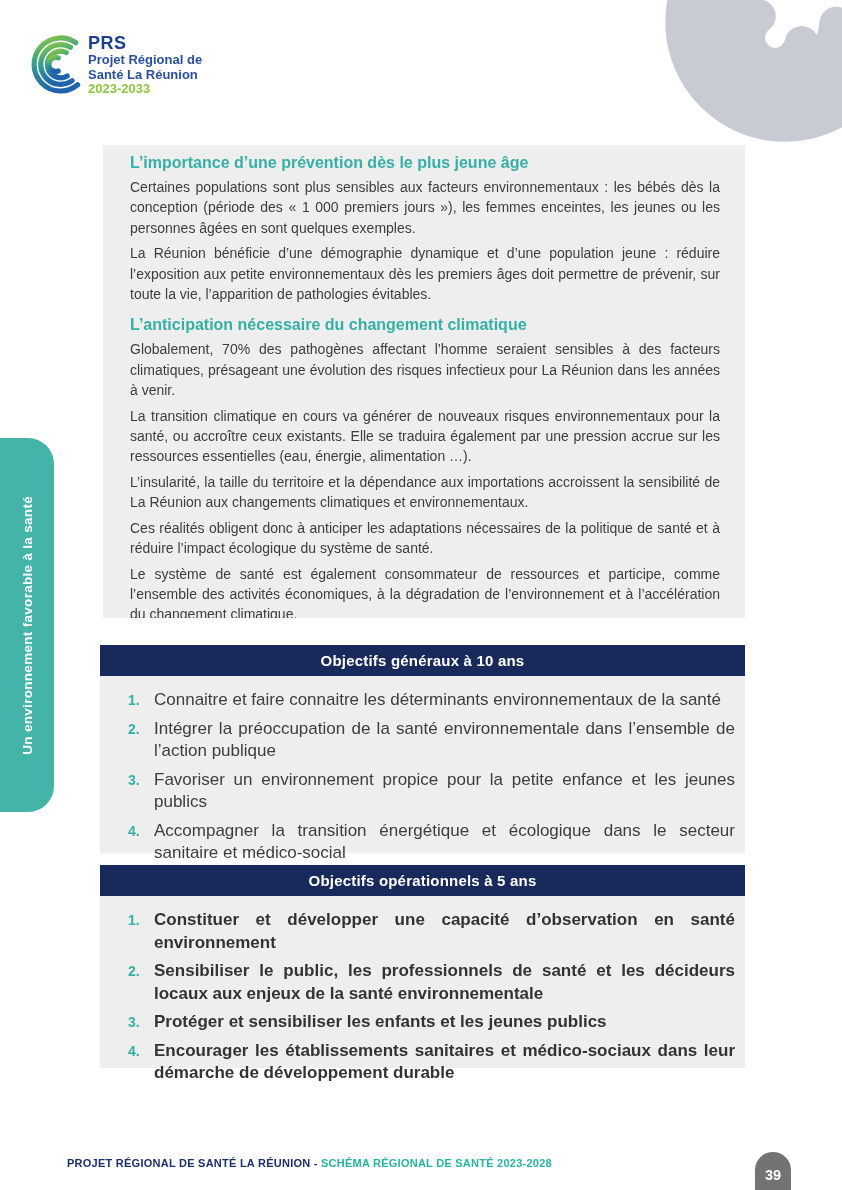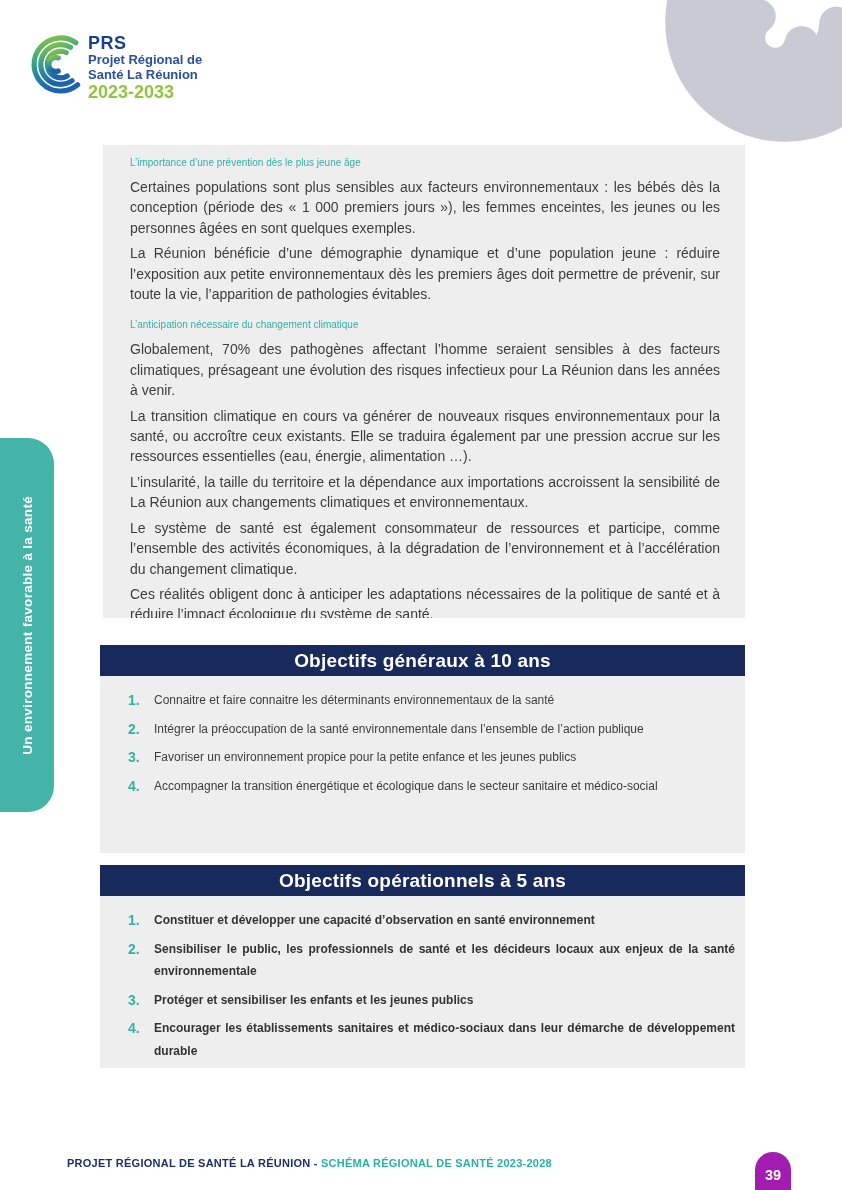--- a/index.html
+++ b/index.html
@@ -6,73 +6,73 @@
   .page{
     position:relative;width:842px;height:1190px;background:#ffffff;overflow:hidden;
     font-family:"Liberation Sans","DejaVu Sans",sans-serif;
   }
   
   .logo{position:absolute;left:26px;top:23px;display:flex;align-items:flex-start;}
   .logo-mark{width:56px;height:80px;margin-right:6px;}
   .logo-text{padding-top:10px;line-height:1.12;}
   .logo-acronym{font-size:18px;font-weight:bold;color:#1c3e91;letter-spacing:.5px;}
   .logo-line{font-size:13px;font-weight:bold;color:#2a4f9e;}
-  .logo-years{font-size:18px;font-weight:bold;color:#8dc63f;}
+  .logo-years{font-size:13px;font-weight:bold;color:#8dc63f;}
   
   .deco{position:absolute;right:0;top:0;width:242px;height:178px;}
   
   .side-tab{
     position:absolute;left:0;top:438px;width:54px;height:374px;
     background:#44b3a8;border-radius:0 26px 26px 0;
     display:flex;align-items:center;justify-content:center;
   }
   .side-tab span{
     writing-mode:vertical-rl;transform:rotate(180deg);
     color:#ffffff;font-size:13.5px;font-weight:600;letter-spacing:.3px;white-space:nowrap;
   }
   
   .content{position:absolute;left:100px;top:145px;width:645px;height:935px;}
   .block-gray{background:#eeeeee;box-sizing:border-box;}
   .intro{
     position:absolute;left:3px;top:0;width:642px;height:473px;
     padding:8px 9px 0 27px;overflow:hidden;
   }
   .intro h3{
-    margin:0 0 5px 0;font-size:10px;font-weight:normal;color:#35b0a6;line-height:19px;
+    margin:0 0 5px 0;font-size:16px;font-weight:bold;color:#35b0a6;line-height:19px;
   }
   .intro h3.h-second{margin-top:11px;}
   .intro p{
     margin:0 16px 5px 0;font-size:14px;line-height:20.4px;color:#3d3d3d;
     text-align:justify;
   }
   .banner{
     position:absolute;left:0;width:645px;height:31px;background:#182a5c;
     display:flex;align-items:center;justify-content:center;
   }
-  .banner span{color:#ffffff;font-size:19px;font-weight:bold;letter-spacing:.2px;}
+  .banner span{color:#ffffff;font-size:15px;font-weight:bold;letter-spacing:.2px;}
   .banner-1{top:500px;}
   .banner-2{top:720px;text-align:right;}
   .obj-list{position:absolute;left:0;width:645px;padding:13px 10px 0 28px;}
   .obj-list-1{top:531px;height:177px;}
   .obj-list-2{top:751px;height:172px;}
   .obj-item{display:flex;margin-bottom:6px;}
   .obj-item .num{
     flex:0 0 26px;color:#35b0a6;font-size:14px;font-weight:bold;line-height:22.5px;
   }
   .obj-item .txt{
-    flex:1;color:#3d3d3d;font-size:12px;line-height:22.5px;text-align:justify;
+    flex:1;color:#3d3d3d;font-size:17px;line-height:22.5px;text-align:justify;
   }
   .obj-list-2 .obj-item .txt{font-weight:bold;color:#333333;}
   
   .footer-line{position:absolute;left:67px;top:1157px;font-size:11px;font-weight:bold;letter-spacing:.25px;}
   .footer-navy{color:#1b2f6e;}
   .footer-teal{color:#26b3a4;}
   .page-badge{
     position:absolute;left:755px;top:1152px;width:36px;height:38px;
-    background:#a21caf;border-radius:18px 18px 0 0;
+    background:#737373;border-radius:18px 18px 0 0;
     display:flex;align-items:flex-end;justify-content:center;
   }
   .page-badge span{color:#ffffff;font-size:14.5px;font-weight:bold;padding-bottom:7px;}
 </style>
 </head>
 <body>
 
 <div class="page">
 
   <header class="logo">
@@ -115,22 +115,22 @@
   <main class="content">
 
     <section class="intro block-gray">
       <h3>L’importance d’une prévention dès le plus jeune âge</h3>
       <p>Certaines populations sont plus sensibles aux facteurs environnementaux : les bébés dès la conception (période des « 1 000 premiers jours »), les femmes enceintes, les jeunes ou les personnes âgées en sont quelques exemples.</p>
       <p>La Réunion bénéficie d’une démographie dynamique et d’une population jeune : réduire l’exposition aux petite environnementaux dès les premiers âges doit permettre de prévenir, sur toute la vie, l’apparition de pathologies évitables.</p>
       <h3 class="h-second">L’anticipation nécessaire du changement climatique</h3>
       <p>Globalement, 70% des pathogènes affectant l’homme seraient sensibles à des facteurs climatiques, présageant une évolution des risques infectieux pour La Réunion dans les années à venir.</p>
       <p>La transition climatique en cours va générer de nouveaux risques environnementaux pour la santé, ou accroître ceux existants. Elle se traduira également par une pression accrue sur les ressources essentielles (eau, énergie, alimentation …).</p>
       <p>L’insularité, la taille du territoire et la dépendance aux importations accroissent la sensibilité de La Réunion aux changements climatiques et environnementaux.</p>
+      <p>Ces réalités obligent donc à anticiper les adaptations nécessaires de la politique de santé et à réduire l’impact écologique du système de santé.</p>
       <p>Le système de santé est également consommateur de ressources et participe, comme l’ensemble des activités économiques, à la dégradation de l’environnement et à l’accélération du changement climatique.</p>
-      <p>Ces réalités obligent donc à anticiper les adaptations nécessaires de la politique de santé et à réduire l’impact écologique du système de santé.</p>
     </section>
 
     <div class="banner banner-1">
       <span>Objectifs généraux à 10 ans</span>
     </div>
 
     <section class="obj-list obj-list-1 block-gray">
       <div class="obj-item">
         <span class="num">1.</span>
         <span class="txt">Connaitre et faire connaitre les déterminants environnementaux de la santé</span>

